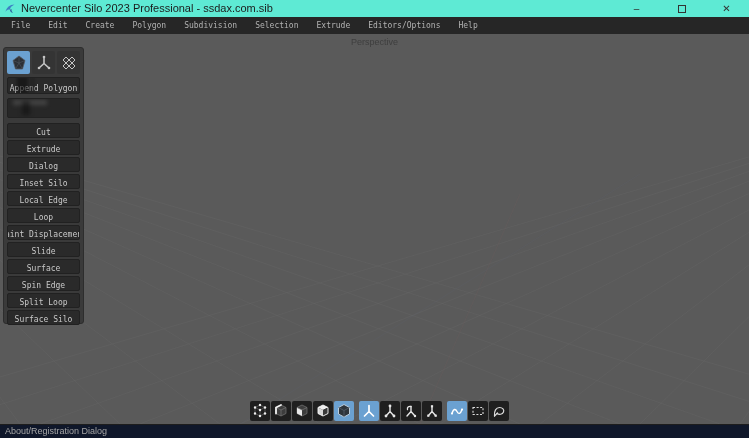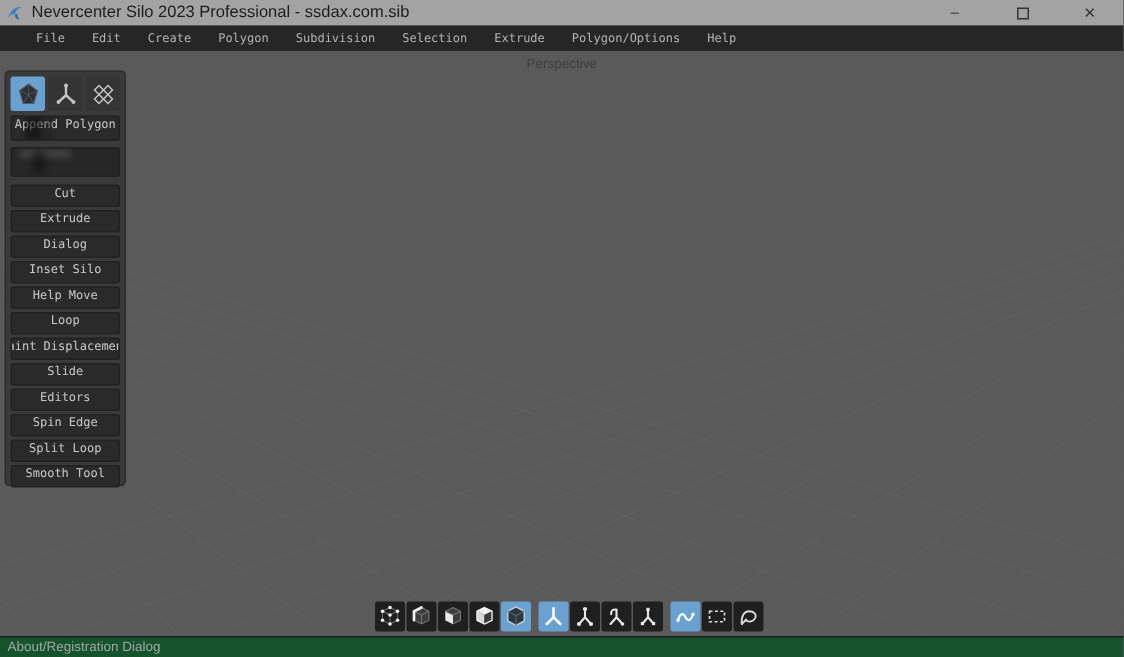--- a/index.html
+++ b/index.html
@@ -1,51 +1,51 @@
 <!DOCTYPE html>
 <html><head>
 <meta charset="utf-8">
 <style>
   * { margin:0; padding:0; box-sizing:border-box; }
   html,body { width:749px; height:438px; overflow:hidden; background:#5a5a5a;
     font-family:"Liberation Sans", sans-serif; }
   .window { position:relative; width:749px; height:438px; display:flex; flex-direction:column; }
 
   
-  .titlebar { height:17px; background:#a3a3a3; display:flex; align-items:center;
+  .titlebar { height:17px; background:#5eead4; display:flex; align-items:center;
     font-size:11px; color:#1c1c1c; flex:0 0 auto; }
   .titlebar .logo { width:12px; height:12px; margin:0 5px 0 4px; flex:0 0 auto; }
   .titlebar .title { flex:1 1 auto; white-space:nowrap; overflow:hidden; line-height:17px; }
   .win-controls { display:flex; flex:0 0 auto; height:17px; }
   .win-btn { width:45px; height:17px; display:flex; align-items:center; justify-content:center;
     font-size:10px; color:#333; cursor:default; }
   .win-btn .maxbox { width:8px; height:8px; border:1px solid #333; }
 
   
   .menubar { height:17px; background:#262626; display:flex; align-items:center;
-    padding-left:15px; flex:0 0 auto; }
+    padding-left:2px; flex:0 0 auto; }
   .menu-item { color:#b2b2b2; font-family:"DejaVu Sans Mono", monospace; font-size:8px;
     padding:0 9px; line-height:17px; white-space:nowrap; }
 
   
   .main { position:relative; flex:1 1 auto; background:#5a5a5a; overflow:hidden; }
   .grid-svg { position:absolute; left:0; top:0; width:100%; height:100%; }
   .viewport-label { position:absolute; top:3px; left:0; right:0; text-align:center;
     font-size:9px; color:#3e3e3e; }
 
   
   .left-panel { position:absolute; left:3px; top:13px; width:81px; height:277px;
     background:#3a3a3a; border:1px solid #2d2d2d; border-radius:3px; padding:3px; }
   .tab-row { display:flex; gap:2px; margin-bottom:3px; }
   .tab-btn { width:24px; height:23px; background:#343434; border-radius:2px;
     display:flex; align-items:center; justify-content:center; }
   .tab-btn.selected { background:#6ba1d1; }
   .panel-btn { position:relative; height:17px; background:#2a2a2a; border:1px solid #212121;
     border-radius:2px; color:#c9c9c9; font-family:"DejaVu Sans Mono", monospace;
-    font-size:8px; display:flex; align-items:flex-start; justify-content:center;
+    font-size:8px; display:flex; align-items:flex-end; justify-content:center;
     white-space:nowrap; overflow:hidden; }
   .smudge-col { position:absolute; left:9px; top:-1px; bottom:-1px; width:11px;
     background:rgba(15,15,15,.6); filter:blur(1.5px); }
   .smudge-col2 { position:absolute; left:22px; top:-1px; bottom:-1px; width:5px;
     background:rgba(30,30,30,.45); filter:blur(1.2px); }
   .blur-area { position:relative; height:20px; margin-top:4px; background:#272727;
     border:1px solid #212121; border-radius:2px; overflow:hidden; }
   .blur-area .streak1 { position:absolute; left:5px; top:1px; width:34px; height:5px;
     background:rgba(150,150,150,.28); filter:blur(2px); }
   .blur-area .streak2 { position:absolute; left:14px; top:2px; bottom:2px; width:8px;
@@ -54,21 +54,21 @@
   .tool-list .panel-btn { height:15px; flex:0 0 auto; }
 
   
   .bottom-toolbar { position:absolute; left:250px; bottom:3px; display:flex; gap:5px; }
   .tb-group { display:flex; gap:1px; }
   .tb-btn { width:20px; height:20px; background:#1f1f1f; border-radius:2px;
     display:flex; align-items:center; justify-content:center; }
   .tb-btn.selected { background:#6ba1d1; }
 
   
-  .statusbar { height:14px; background:#14532d; border-top:1px solid #1d1d1d;
+  .statusbar { height:14px; background:#0f172a; border-top:1px solid #1d1d1d;
     color:#a5a5a5; font-size:9px; line-height:13px; padding-left:5px; flex:0 0 auto; }
 </style>
 </head>
 <body>
 
 <div class="window">
 
   <div class="titlebar">
     <svg class="logo" viewBox="0 0 16 16">
       <path d="M2,12 C3,6 8,2 14,2 C10,4 8,6 8,9 C6,8 3,9 2,12 Z" fill="#3d7fc4"></path>
@@ -85,21 +85,21 @@
   </div>
 
   <div class="menubar">
     <div class="menu-item">File</div>
     <div class="menu-item">Edit</div>
     <div class="menu-item">Create</div>
     <div class="menu-item">Polygon</div>
     <div class="menu-item">Subdivision</div>
     <div class="menu-item">Selection</div>
     <div class="menu-item">Extrude</div>
-    <div class="menu-item">Polygon/Options</div>
+    <div class="menu-item">Editors/Options</div>
     <div class="menu-item">Help</div>
   </div>
 
   <div class="main">
 
     <svg class="grid-svg" viewBox="0 0 749 390">
       <g stroke="#696969" stroke-opacity="0.42" stroke-width="0.8">
         <line x1="-160" y1="390" x2="980" y2="55"></line>
         <line x1="-60" y1="390" x2="980" y2="55"></line>
         <line x1="40" y1="390" x2="980" y2="55"></line>
@@ -164,28 +164,28 @@
       <div class="blur-area">
         <div class="streak1"></div>
         <div class="streak2"></div>
       </div>
 
       <div class="tool-list">
         <div class="panel-btn">Cut</div>
         <div class="panel-btn">Extrude</div>
         <div class="panel-btn">Dialog</div>
         <div class="panel-btn">Inset Silo</div>
-        <div class="panel-btn">Help Move</div>
+        <div class="panel-btn">Local Edge</div>
         <div class="panel-btn">Loop</div>
         <div class="panel-btn">Paint Displacement</div>
         <div class="panel-btn">Slide</div>
-        <div class="panel-btn">Editors</div>
+        <div class="panel-btn">Surface</div>
         <div class="panel-btn">Spin Edge</div>
         <div class="panel-btn">Split Loop</div>
-        <div class="panel-btn">Smooth Tool</div>
+        <div class="panel-btn">Surface Silo</div>
       </div>
     </div>
 
     <div class="bottom-toolbar">
       <div class="tb-group">
         <div class="tb-btn">
           <svg width="16" height="16" viewBox="0 0 16 16">
             <path d="M8,2 L13,4.5 L13,10.5 L8,13 L3,10.5 L3,4.5 Z M3,4.5 L8,7 L13,4.5 M8,7 L8,13" stroke="#6e6e6e" stroke-width="0.7" fill="none"></path>
             <g fill="#f0f0f0">
               <circle cx="8" cy="2" r="1.2"></circle>

